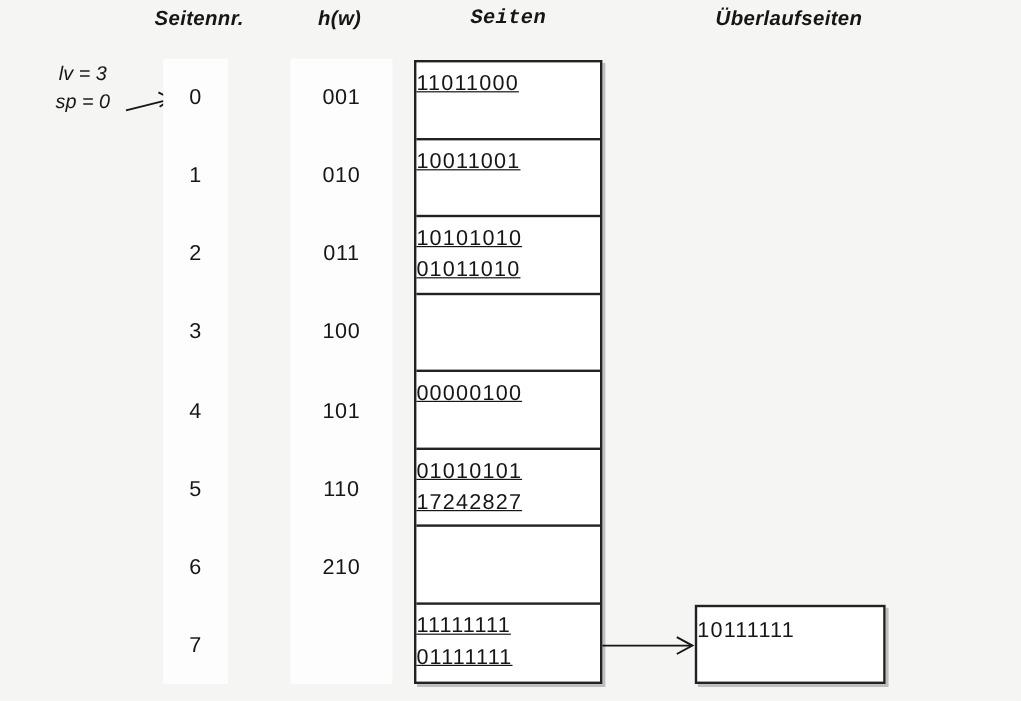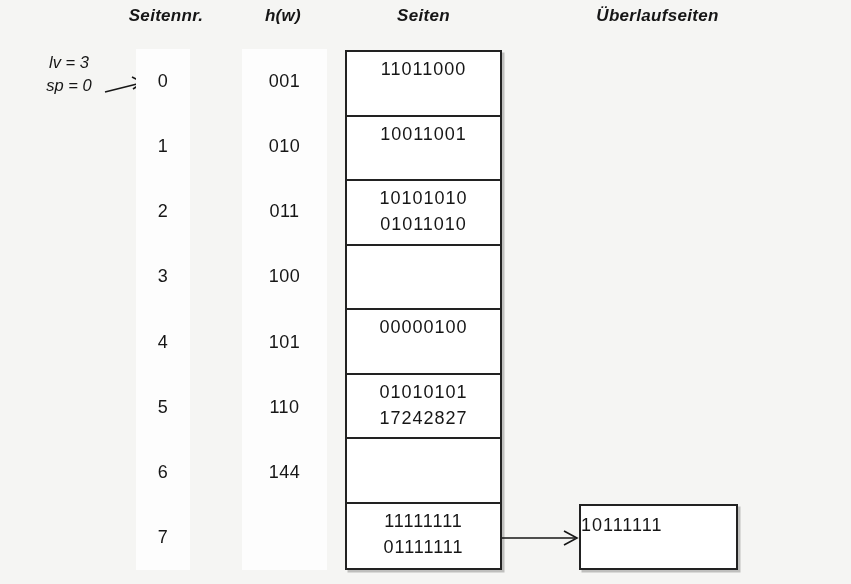--- a/index.html
+++ b/index.html
@@ -18,21 +18,21 @@
     height: 22px;
     font-size: 17px;
     font-style: italic;
     font-weight: 600;
     text-align: center;
     line-height: 22px;
     letter-spacing: 0.3px;
   }
   .hdr-seitennr { left: 111px; width: 110px; }
   .hdr-hw       { left: 233px; width: 100px; }
-  .hdr-seiten   { left: 345px; width: 157px; }
+  .hdr-seiten   { left: 345px; width: 157px; font-family: Liberation Mono, monospace; }
   .hdr-ueberlauf{ left: 565px; width: 185px; }
 
   .annotation {
     position: absolute;
     left: 28px;
     top: 51px;
     width: 82px;
     font-size: 16.5px;
     font-style: italic;
     font-weight: 400;
@@ -70,22 +70,22 @@
     height: 520px;
     box-sizing: border-box;
     background: #ffffff;
     border: 2px solid #222222;
     box-shadow: 2.5px 2.5px 0 rgba(0,0,0,0.22);
   }
   .bucket {
     height: 64.5px;
     box-sizing: border-box;
     border-top: 2px solid #222222;
-    text-align: center;
     padding-top: 4px;
+    text-decoration: underline;
   }
   .bucket:first-child { border-top: none; height: 62.5px; }
   .bucket .val {
     display: block;
     font-size: 18px;
     line-height: 26px;
     letter-spacing: 1px;
   }
 
   .overflow-box {
@@ -138,21 +138,21 @@
     <div class="stripe-cell">7</div>
   </div>
 
   <div class="stripe stripe-hash">
     <div class="stripe-cell">001</div>
     <div class="stripe-cell">010</div>
     <div class="stripe-cell">011</div>
     <div class="stripe-cell">100</div>
     <div class="stripe-cell">101</div>
     <div class="stripe-cell">110</div>
-    <div class="stripe-cell">144</div>
+    <div class="stripe-cell">210</div>
   </div>
 
   <div class="bucket-table">
     <div class="bucket">
       <span class="val">11011000</span>
       <span class="val"></span>
     </div>
     <div class="bucket">
       <span class="val">10011001</span>
       <span class="val"></span>

